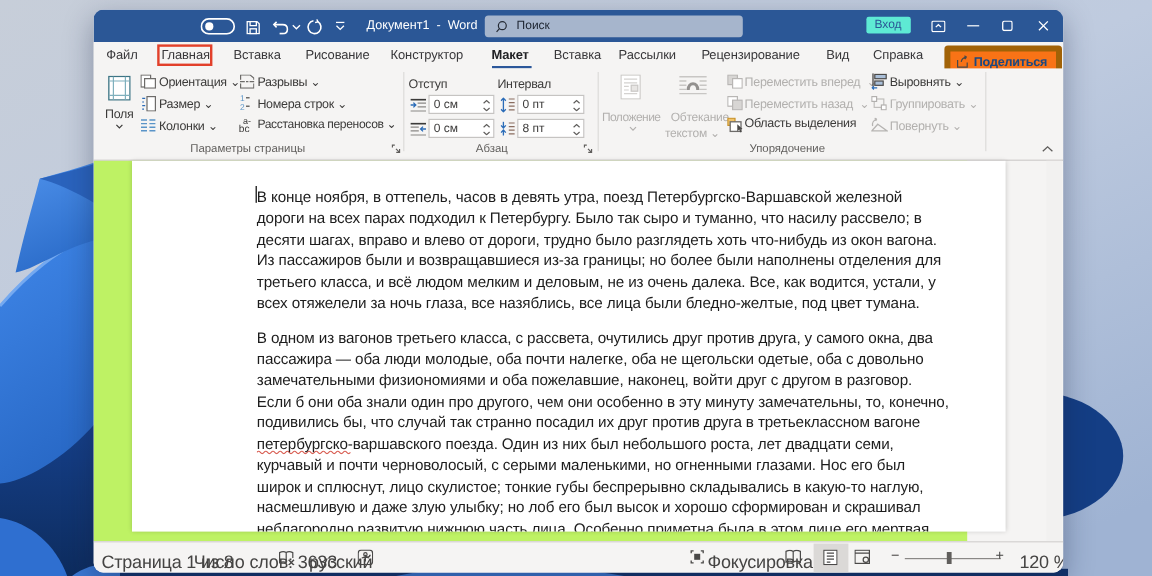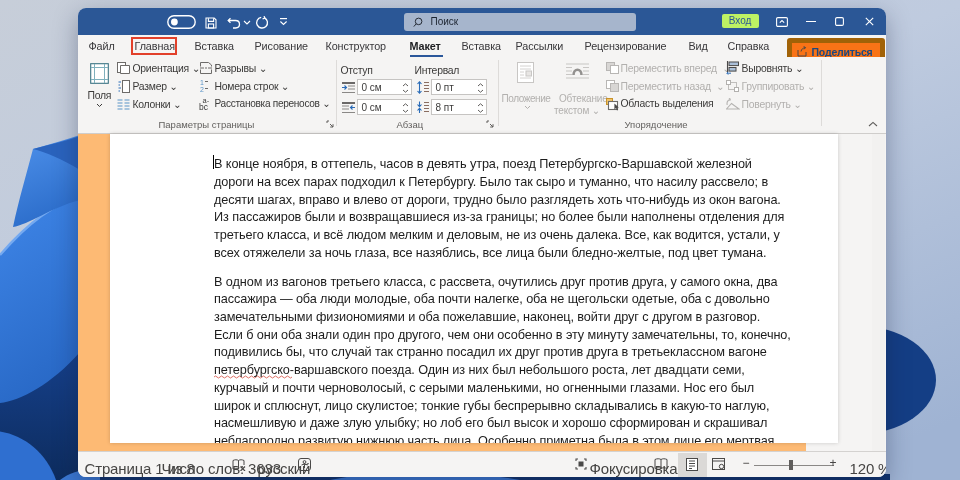--- a/index.html
+++ b/index.html
@@ -5,24 +5,24 @@
   html,body{margin:0;padding:0;width:960px;height:480px;overflow:hidden;
     font-family:"Liberation Sans",sans-serif;}
   #wall{position:absolute;left:0;top:0;width:960px;height:480px;}
   #win{position:absolute;left:77.5px;top:8px;width:808px;height:469px;
     border-radius:8px;overflow:hidden;background:#f5f4f3;
     box-shadow:0 8px 24px rgba(20,30,60,.35);}
   .abs{position:absolute;}
   
   #titlebar{position:absolute;left:0;top:0;width:808px;height:27px;background:#2b5796;}
   #titlebar .t{position:absolute;color:#fff;font-size:10.5px;line-height:27px;white-space:nowrap;}
-  #searchbox{position:absolute;left:326px;top:4.5px;width:232px;height:18.5px;background:#a6b5cc;
+  #searchbox{position:absolute;left:326px;top:4.5px;width:215px;height:18.5px;background:#a6b5cc;
     border-radius:3px;}
   #searchbox span{position:absolute;left:27px;top:3.5px;font-size:10px;color:#1c2430;}
-  #vhod{position:absolute;left:644px;top:6px;width:37px;height:14px;background:#bef264;border-radius:2px;
+  #vhod{position:absolute;left:644px;top:6px;width:37px;height:14px;background:#5eead4;border-radius:2px;
     text-align:center;font-size:10px;color:#2b5796;line-height:14px;}
   
   #tabs{position:absolute;left:0;top:27px;width:808px;height:22px;background:#f5f4f3;}
   .tab{position:absolute;top:0;font-size:10.8px;letter-spacing:-0.1px;color:#38373a;line-height:22px;white-space:nowrap;}
   #redbox{position:absolute;left:53px;top:2px;width:42px;height:14px;border:2px solid #e2402a;}
   #maket{font-weight:bold;color:#202124;}
   #maketline{position:absolute;left:332px;top:19.5px;width:33px;height:2.5px;background:#2b579a;}
   #share{position:absolute;left:709px;top:3px;width:88px;height:17px;background:#f97316;
     border:5px solid #a16207;border-radius:3px;}
   #share span{position:absolute;left:20px;top:2.5px;font-size:10.5px;letter-spacing:-0.2px;font-weight:bold;color:#1c4880;}
@@ -30,21 +30,21 @@
   #ribbon{position:absolute;left:0;top:49px;width:808px;height:76px;background:#f5f4f3;}
   #ribbonborder{position:absolute;left:0;top:125px;width:808px;height:1px;background:#cfcdcb;}
   .rtext{position:absolute;font-size:10.4px;letter-spacing:-0.25px;color:#3b3a39;white-space:nowrap;}
   .rgray{color:#b2b0ae;}
   .glabel{position:absolute;top:62px;font-size:9.5px;color:#615f5d;white-space:nowrap;}
   .vsep{position:absolute;top:3px;width:1px;height:66px;background:#dddbd9;}
   .chev{display:inline-block;}
   
   .row1{top:5px;}.row2{top:23px;}.row3{top:41px;}
   
-  #doc{position:absolute;left:0;top:125.5px;width:728px;height:317.5px;background:#fdba74;}
+  #doc{position:absolute;left:0;top:125.5px;width:728px;height:317.5px;background:#bef264;}
   #page{position:absolute;left:32px;top:0px;width:728px;height:309px;background:#fff;
     box-shadow:0 0 4px rgba(0,0,0,.18);overflow:hidden;}
   #bodytext{position:absolute;left:104.5px;top:22.8px;width:600px;font-size:12.7px;line-height:17.7px;
     color:#1d1d1d;letter-spacing:-0.1px;}
   .pgap{height:11.1px;}
   #cursor{position:absolute;left:103.5px;top:21px;width:1.2px;height:14.5px;background:#000;}
   .sq{}
   #vscroll{position:absolute;left:794px;top:0;width:13px;height:318px;background:#f2f1f0;}
   
   #status{position:absolute;left:0;top:443px;width:808px;height:26px;background:#f5f4f3;
@@ -106,20 +106,21 @@
       <path d="M1,1 L4,4 L7,1" fill="none" stroke="#fff" stroke-width="1.1"></path>
     </svg>
     <svg class="abs" style="left:177px;top:8px;" width="14" height="14" viewBox="0 0 14 14">
       <path d="M9.5,1.8 A 5.4,5.4 0 1 1 6.2,1.3" fill="none" stroke="#fff" stroke-width="1.35"></path>
       <path d="M9.0,0 L9.9,2.1 L7.6,2.9" fill="none" stroke="#fff" stroke-width="1.2"></path>
     </svg>
     <svg class="abs" style="left:201px;top:10px;" width="9" height="8" viewBox="0 0 9 8">
       <rect x="1" y="0" width="7" height="1.2" fill="#fff"></rect>
       <path d="M1.4,3.5 L4.5,6.5 L7.6,3.5" fill="none" stroke="#fff" stroke-width="1.1"></path>
     </svg>
+    <div class="t" style="left:228px;">Документ1&nbsp;&nbsp;-&nbsp;&nbsp;Word</div>
     <div id="searchbox">
       <svg class="abs" style="left:9px;top:4px;" width="11" height="11" viewBox="0 0 11 11">
         <circle cx="5.6" cy="4.4" r="3.3" fill="none" stroke="#262c36" stroke-width="1"></circle>
         <path d="M3.2,6.8 L0.8,9.6" stroke="#262c36" stroke-width="1"></path>
       </svg>
       <span>Поиск</span>
     </div>
     <div id="vhod">Вход</div>
     <svg class="abs" style="left:698px;top:9px;" width="12" height="10" viewBox="0 0 12 10">
       <rect x="0.6" y="0.6" width="10.8" height="8.8" rx="1.2" fill="none" stroke="#fff" stroke-width="1.1"></rect>

